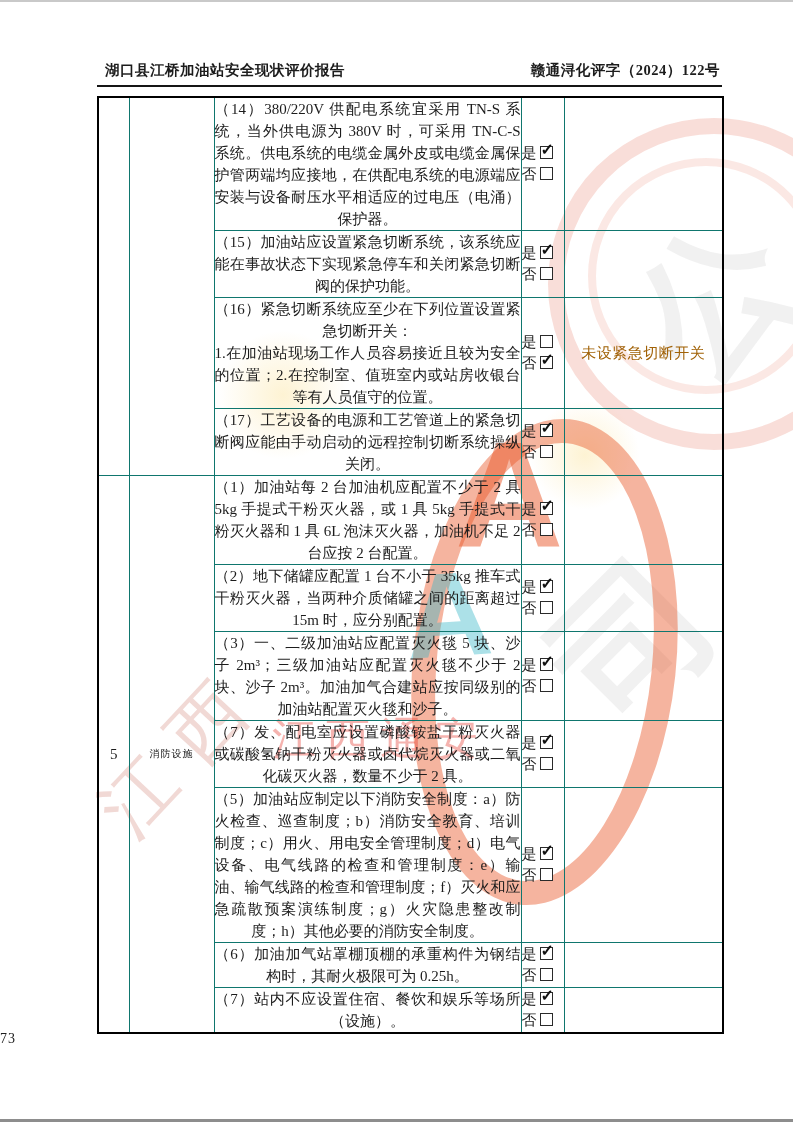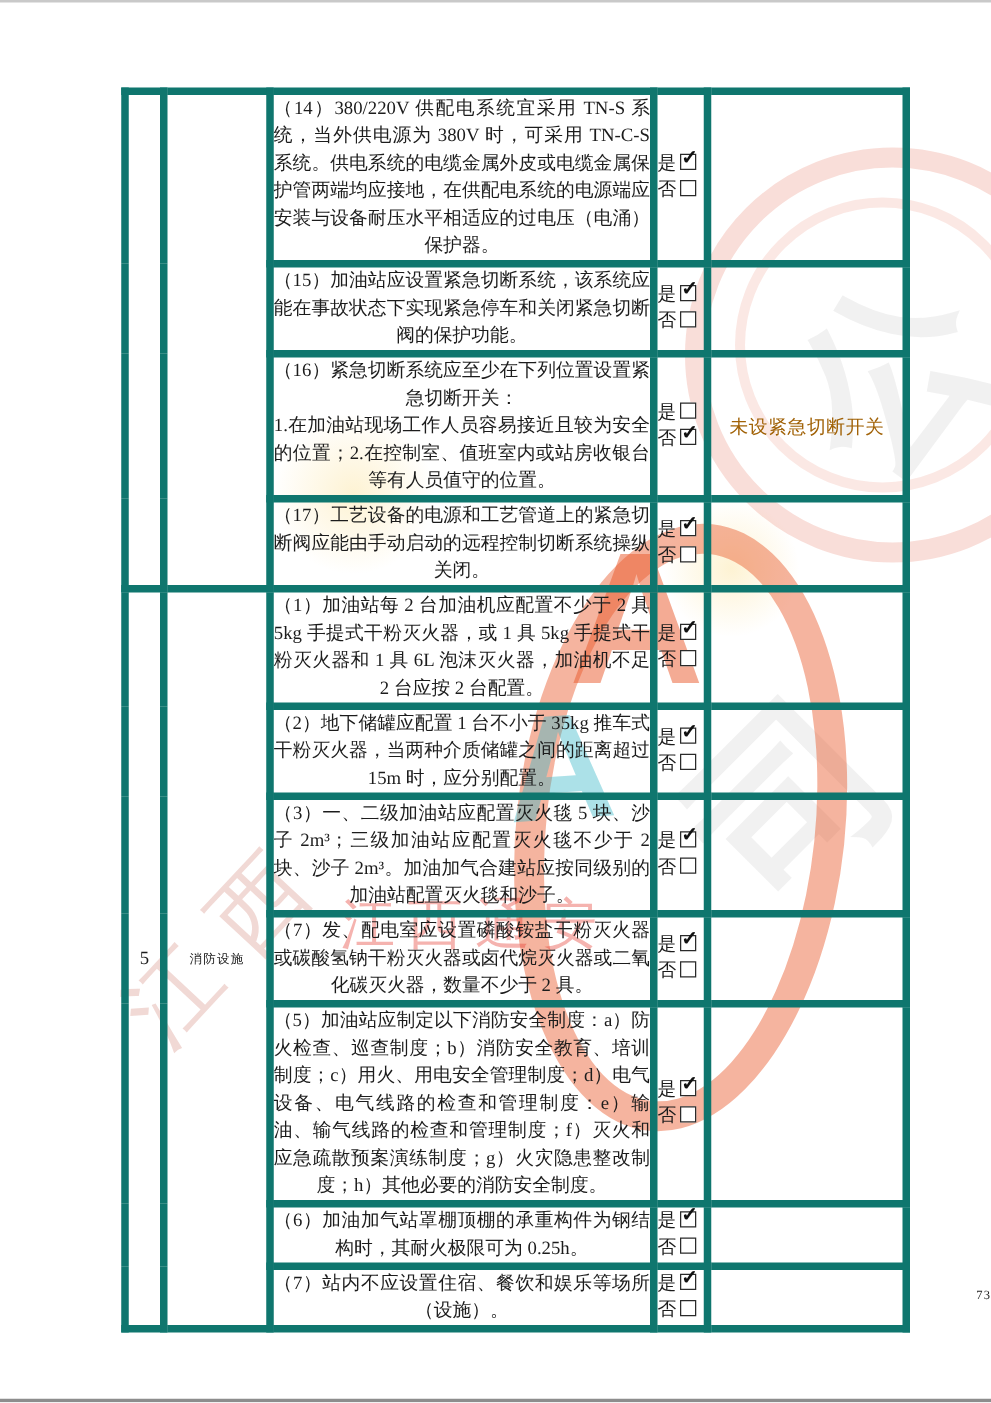--- a/index.html
+++ b/index.html
@@ -19,42 +19,42 @@
   .doc-header{
     display:flex;justify-content:space-between;align-items:flex-end;
     font-size:14.5px;font-weight:700;letter-spacing:0.5px;
     padding:0 2px 5px 8px;border-bottom:2px solid #151515;
   }
   table.checklist{
     border-collapse:collapse;table-layout:fixed;
     width:625px;margin-top:9px;
     border:2.5px solid #000;
   }
-  table.checklist td{border:6px solid #0f766e;vertical-align:middle;padding:0;}
+  table.checklist td{border:1px solid #0f766e;vertical-align:middle;padding:0;}
   td.col-no{text-align:center;font-size:15px;}
   td.col-cat{text-align:center;font-size:10px;letter-spacing:1px;}
   td.col-content{font-size:15px;line-height:22px;padding:2px 3px;}
   td.col-content .para{text-align:justify;text-align-last:center;}
   td.col-check{font-size:15px;padding:2px 0 2px 5px;line-height:21px;}
   td.col-remark{text-align:center;font-size:15px;color:#a16207;letter-spacing:0.5px;}
 
   .cb{
     display:inline-block;width:11px;height:11px;
     border:1.5px solid #2a2a2a;position:relative;
     margin-left:3px;vertical-align:-1px;background:#fff;
   }
   .cb.checked::after{
     content:"\2713";
     position:absolute;left:0px;top:-8px;
     font-size:16px;font-weight:700;color:#111;
   }
 
   .page-number{
     position:absolute;left:0;right:0;top:1031px;
-    text-align:right;font-size:10px;letter-spacing:1px;
+    text-align:left;font-size:14px;letter-spacing:1px;
   }
 
   
   .wm-layer{position:absolute;inset:0;pointer-events:none;}
   .wm-ring-outer{
     position:absolute;left:548px;top:118px;width:300px;height:300px;
     border:16px solid rgba(224,92,66,0.20);border-radius:50%;
   }
   .wm-ring-inner{
     position:absolute;left:588px;top:158px;width:220px;height:220px;
@@ -115,20 +115,24 @@
     <div class="wm-ghost wm-ghost-1">公</div>
     <div class="wm-ghost wm-ghost-2">司</div>
     <div class="wm-oval"></div>
     <div class="wm-logo-a">A</div>
     <div class="wm-logo-a-teal">A</div>
     <div class="wm-red-text">江西通安</div>
     <div class="wm-diagonal-text">江西</div>
   </div>
 
   <div class="content">
+    <div class="doc-header">
+      <span>湖口县江桥加油站安全现状评价报告</span>
+      <span>赣通浔化评字（2024）122号</span>
+    </div>
 
     <table class="checklist">
       <colgroup>
         <col style="width:31px">
           <col style="width:85px">
           <col style="width:307px">
           <col style="width:43px">
           <col style="width:159px">
       </colgroup>
       <tbody id="table-body">

